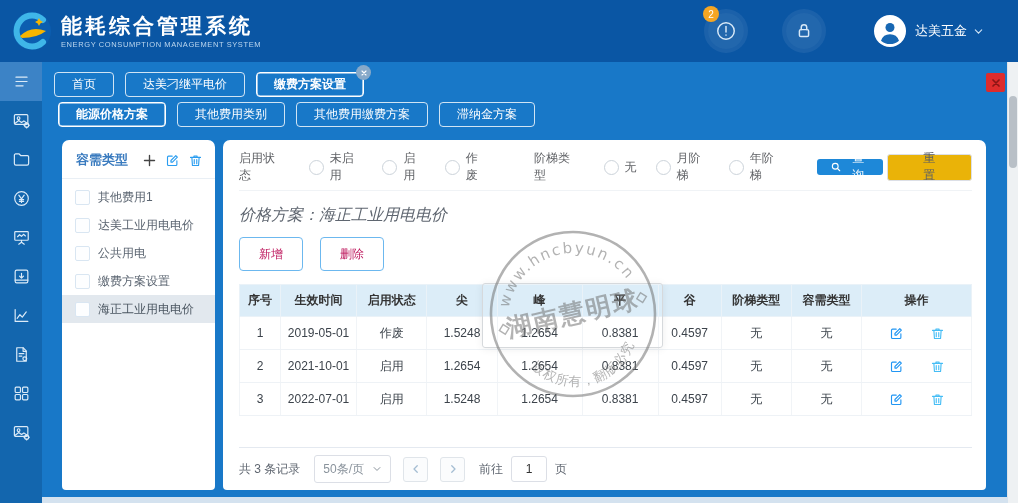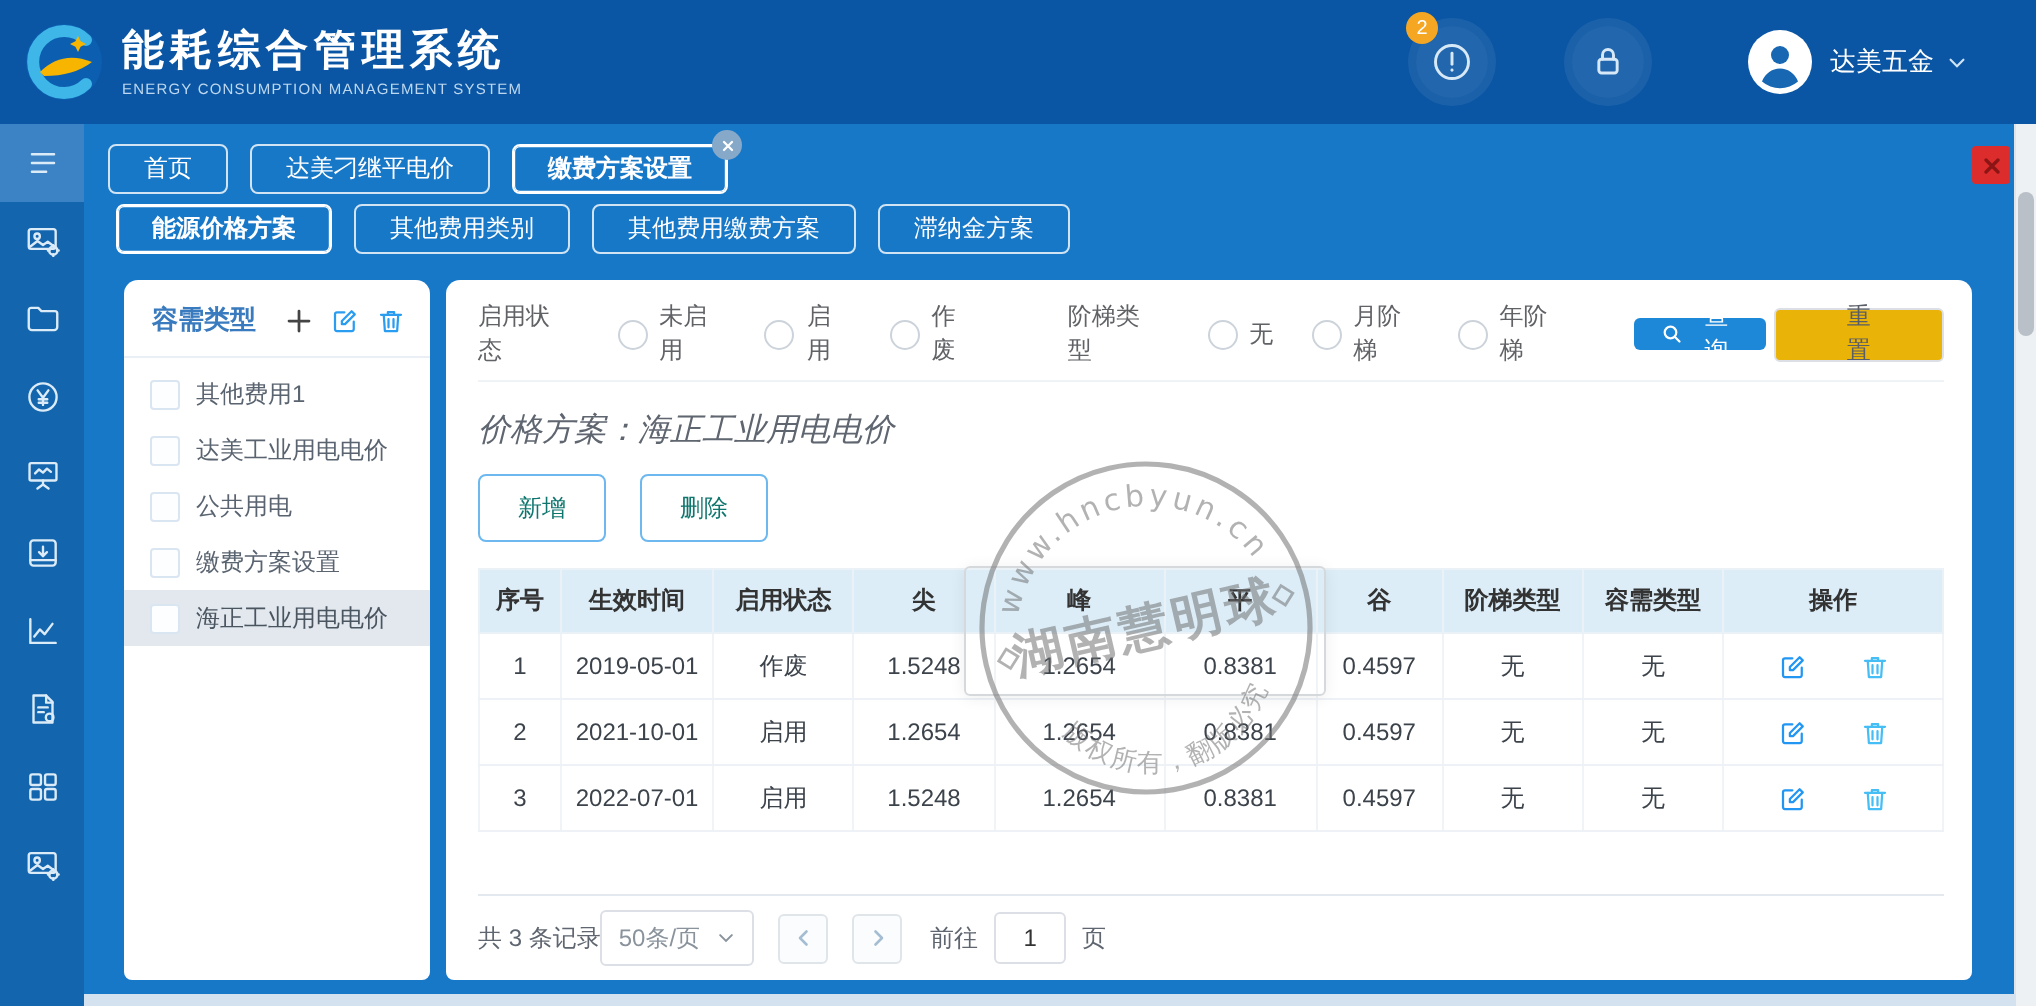--- a/index.html
+++ b/index.html
@@ -66,36 +66,36 @@
   .f-label{margin-right:4px;}
   .radio{display:flex;align-items:center;gap:6px;margin-left:19px;cursor:pointer;}
   .rdot{width:13px;height:13px;border:1px solid #ccd3da;border-radius:50%;background:#fff;flex:0 0 auto;}
   .gap-lg{margin-left:46px;}
   .btn{font-family:inherit;font-size:12px;border-radius:3px;cursor:pointer;display:flex;
        align-items:center;justify-content:center;}
   .btn-primary{background:#1e88d8;color:#fff;border:none;height:16px;padding:0 13px;gap:5px;margin-left:34px;}
   .btn-plain{background:#eab308;border:1px solid #dcdfe6;color:#5a5e66;height:27px;padding:0 30px;margin-left:4px;}
   .scheme-line{margin-top:14px;font-size:16px;color:#5f6670;font-style:italic;}
   .action-row{margin-top:11px;display:flex;gap:17px;}
-  .btn-outline{height:25px;padding:16px 19px;border:1px solid #6cb8ef;color:#0f766e;background:#fff;
+  .btn-outline{height:25px;padding:16px 19px;border:1px solid #6cb8ef;color:#be185d;background:#fff;
                border-radius:4px;font-size:12px;}
 
   table.grid{margin-top:13px;width:100%;border-collapse:collapse;font-size:12px;color:#3c434b;
              table-layout:fixed;}
   table.grid th{background:#dcedf8;height:29px;font-weight:bold;border:1px solid #eaf2f8;
                 font-size:12px;color:#333;}
   table.grid td{height:30px;text-align:center;border:1px solid #eef2f6;border-left:none;border-right:1px solid #f1f4f7;}
   table.grid tr td:first-child{border-left:1px solid #f1f4f7;}
   .op-cell{display:flex;align-items:center;justify-content:center;gap:26px;}
   .op-edit{color:#2196f3;cursor:pointer;display:flex;}
   .op-del{color:#45bdf5;cursor:pointer;display:flex;}
 
   .pagination{position:absolute;left:0;right:0;bottom:0;height:42px;border-top:1px solid #e4e9f0;
               display:flex;align-items:center;font-size:12px;color:#5f6670;}
-  .pg-total{margin-right:0;}
+  .pg-total{margin-right:14px;}
   .page-size{border:1px solid #dcdfe6;border-radius:3px;height:26px;padding:0 8px;display:flex;
              align-items:center;gap:8px;color:#8a939c;cursor:pointer;}
   .page-btn{width:23px;height:23px;border:1px solid #e0e5ea;border-radius:3px;background:#fbfcfd;
             color:#a4bdd2;display:flex;align-items:center;justify-content:center;margin-left:12px;cursor:pointer;}
   .goto{margin-left:14px;display:flex;align-items:center;gap:8px;}
   .goto-input{width:30px;height:22px;border:1px solid #dcdfe6;border-radius:3px;text-align:center;
               font-size:12px;color:#333;font-family:inherit;}
 
   
   .wm-box{position:absolute;left:482px;top:283px;width:179px;height:63px;border:1px solid #d6d9dc;

